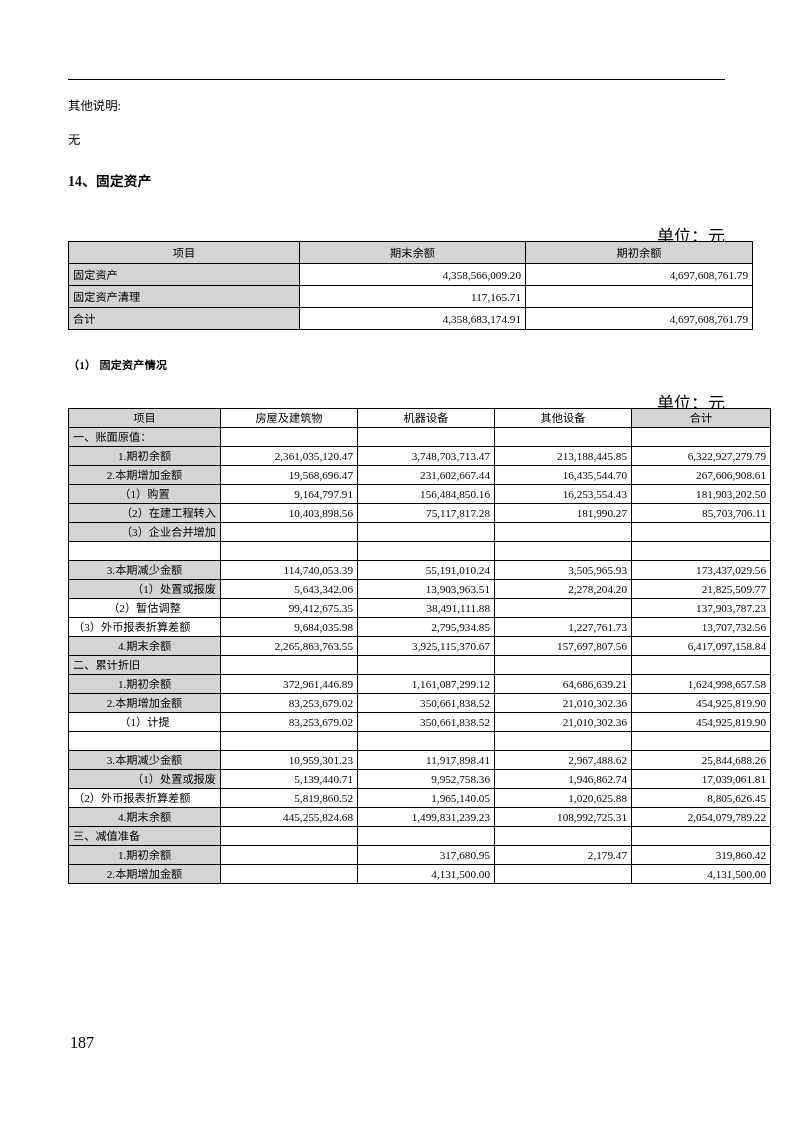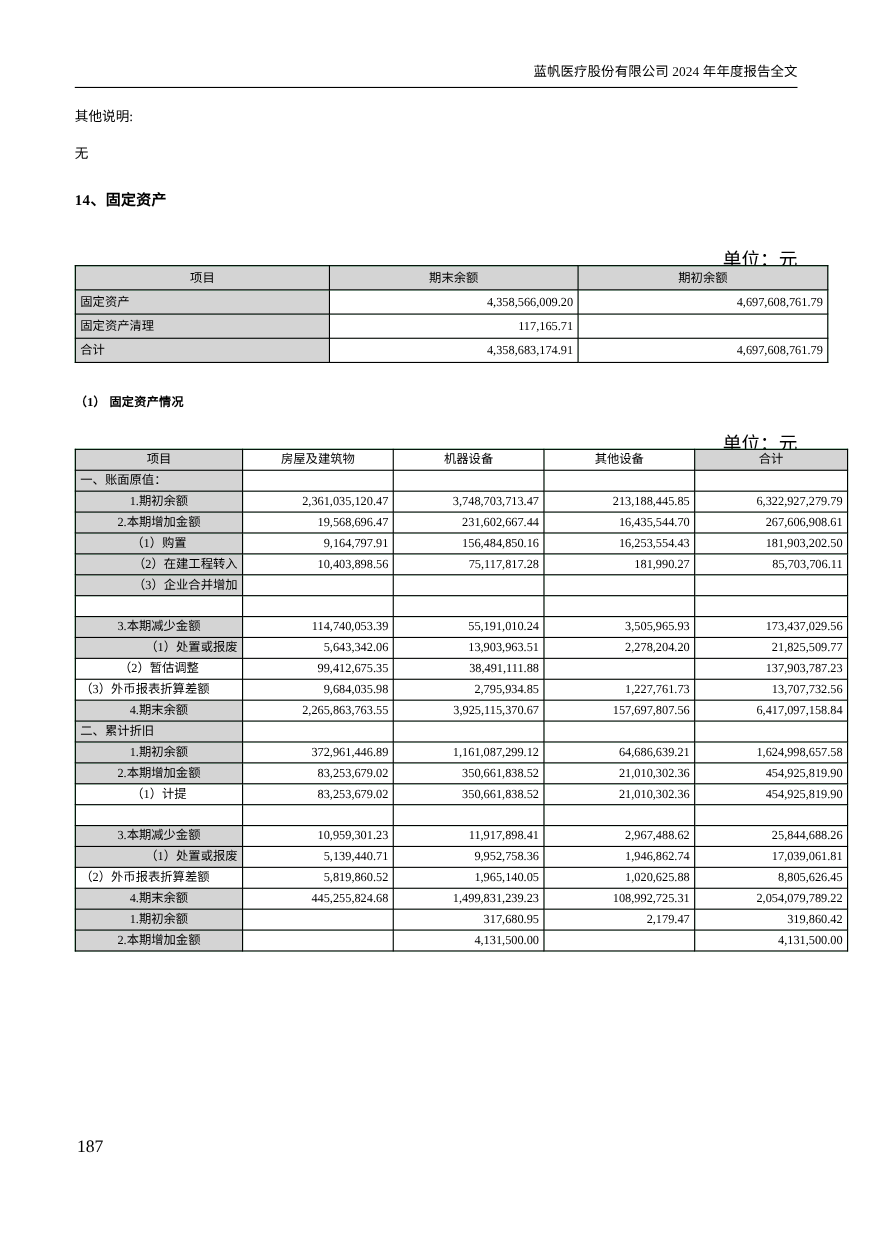--- a/index.html
+++ b/index.html
@@ -86,21 +86,21 @@
   }
   .unit-1 { top: 222px; }
   .unit-2 { top: 389px; }
 
   
   table.fin {
     position: absolute;
     border-collapse: collapse;
     table-layout: fixed;
     font-size: 11.2px;
-    background: #22c55e;
+    background: #ef4444;
   }
   table.fin td, table.fin th {
     border: 1px solid #000000;
     padding: 2px 4px;
     vertical-align: middle;
     font-weight: normal;
     line-height: 14px;
   }
   .shade { background: #d4d4d4; }
   .white { background: #ffffff; }
@@ -151,21 +151,20 @@
     text-align: left;
     font-size: 16px;
     white-space: nowrap;
   }
 </style>
 </head>
 <body>
 
 <div class="page">
 
-  <div class="run-head">蓝帆医疗股份有限公司 2024 年年度报告全文</div>
   <div class="head-rule"></div>
 
   <div class="para p-other-note">其他说明:</div>
   <div class="para p-none">无</div>
 
   <div class="heading-14">14、固定资产</div>
 
   <div class="unit-label unit-1">单位：元</div>
 
   <table class="fin" id="table-fixed-assets-summary">
@@ -347,20 +346,27 @@
           <td class="d4 white rgt num">8,805,626.45</td>
         </tr>
         <tr>
           <td class="d0 shade ctr">4.期末余额</td>
           <td class="d1 white rgt num">445,255,824.68</td>
           <td class="d2 white rgt num">1,499,831,239.23</td>
           <td class="d3 white rgt num">108,992,725.31</td>
           <td class="d4 white rgt num">2,054,079,789.22</td>
         </tr>
         <tr>
+          <td class="d0 shade lft">三、减值准备</td>
+          <td class="d1 white rgt num">&nbsp;</td>
+          <td class="d2 white rgt num">&nbsp;</td>
+          <td class="d3 white rgt num">&nbsp;</td>
+          <td class="d4 white rgt num">&nbsp;</td>
+        </tr>
+        <tr>
           <td class="d0 shade ctr">1.期初余额</td>
           <td class="d1 white rgt num">&nbsp;</td>
           <td class="d2 white rgt num">317,680.95</td>
           <td class="d3 white rgt num">2,179.47</td>
           <td class="d4 white rgt num">319,860.42</td>
         </tr>
         <tr>
           <td class="d0 shade ctr">2.本期增加金额</td>
           <td class="d1 white rgt num">&nbsp;</td>
           <td class="d2 white rgt num">4,131,500.00</td>

